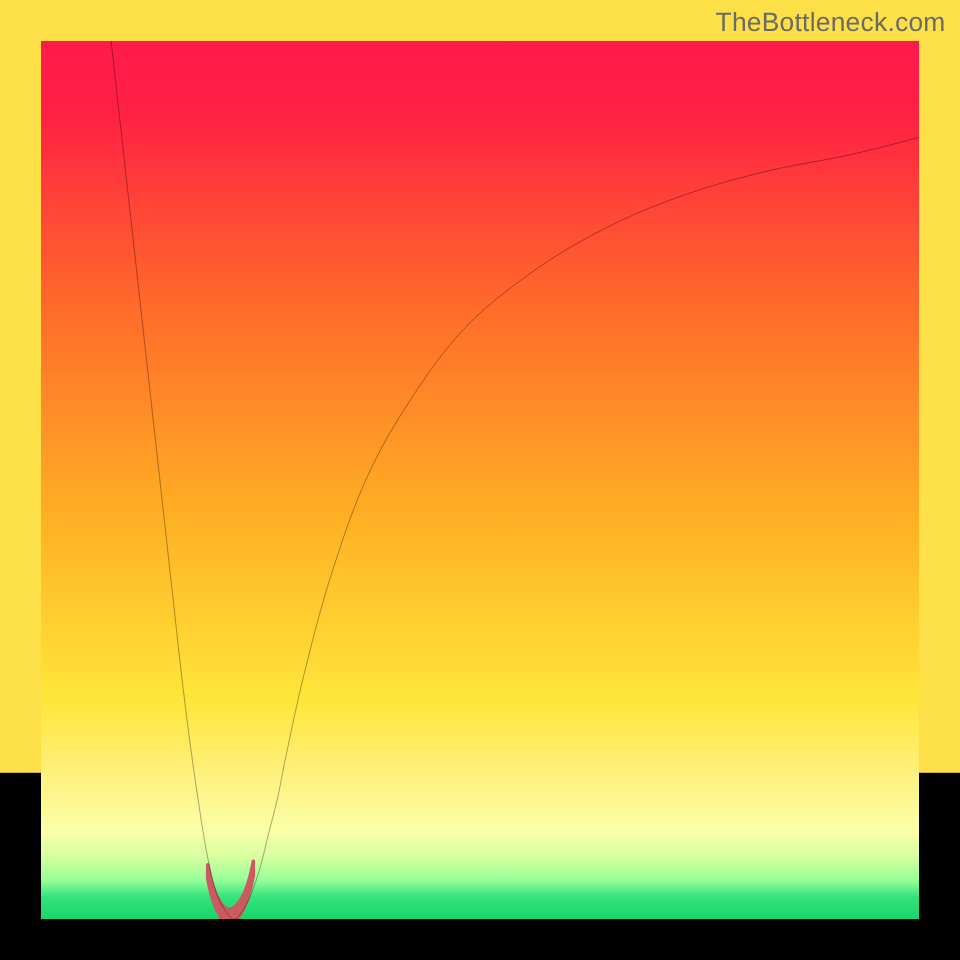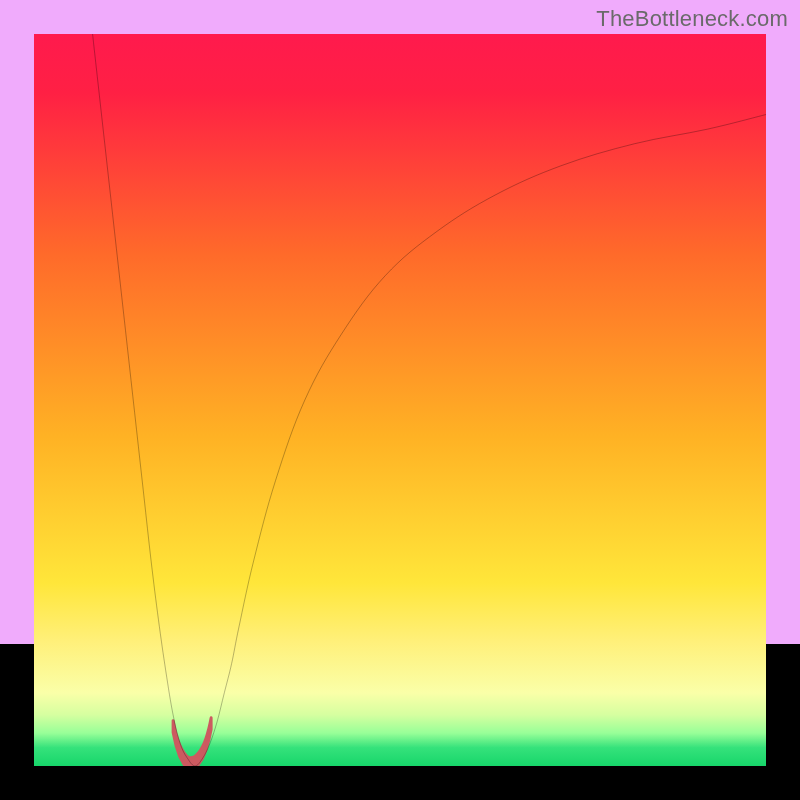--- a/index.html
+++ b/index.html
@@ -10,21 +10,21 @@
     background: #000;
     overflow: hidden;
     font-family: Arial, Helvetica, sans-serif;
   }
   .frame {
     position: absolute;
     left: 0;
     top: 0;
     width: 800px;
     height: 644px;
-    background: #f0abfc;
+    background: #fde047;
   }
   .plot-area {
     position: absolute;
     left: 34px;
     top: 34px;
     width: 732px;
     height: 732px;
     overflow: hidden;
   }
   .gradient {

